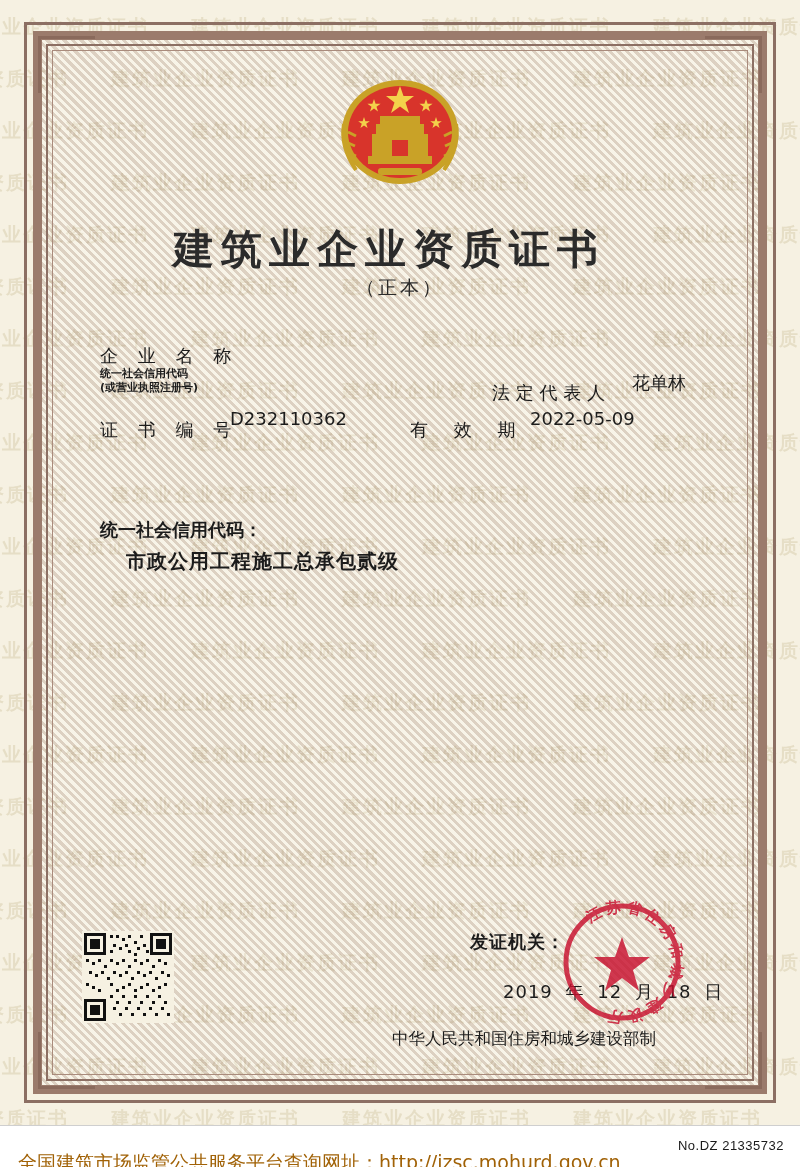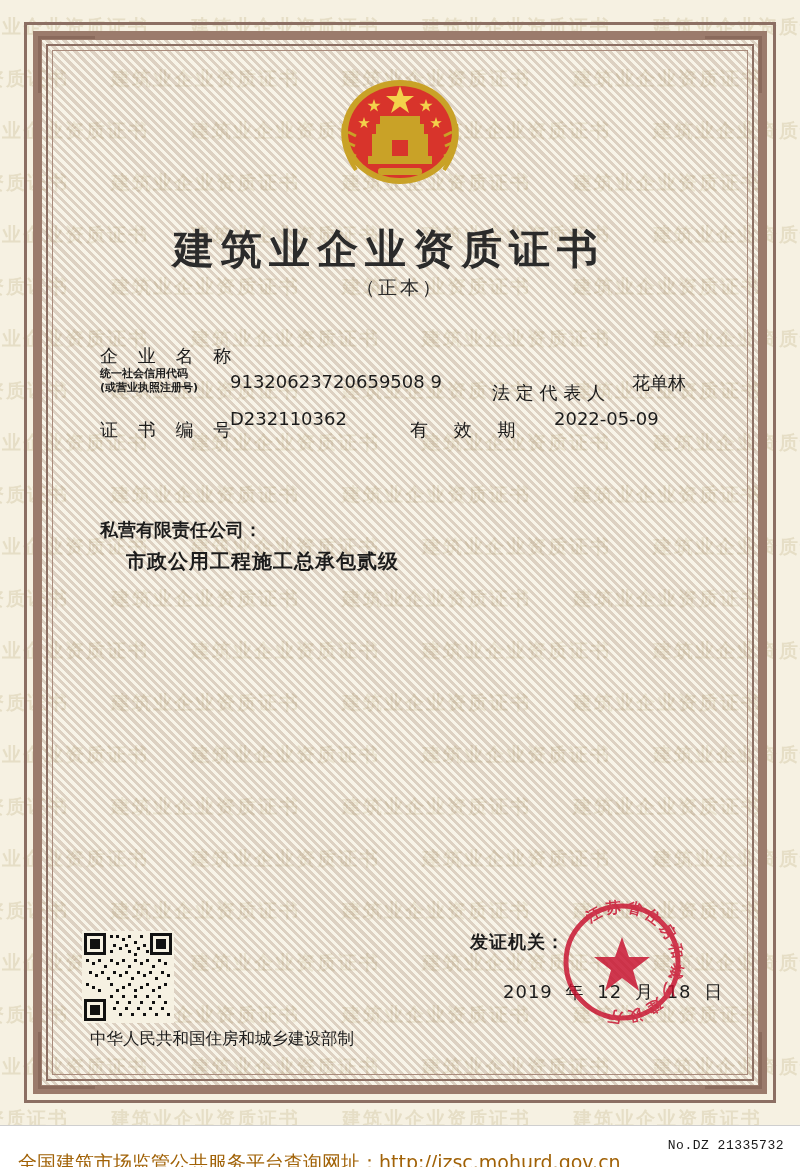--- a/index.html
+++ b/index.html
@@ -222,21 +222,21 @@
     font-size: 18px;
     letter-spacing: 1px;
     color: #1c1c1c;
   }
   .issue-date span { margin: 12px 3px; }
   .ministry {
     position: absolute;
     left: 0;
     top: 1028px;
     width: 656px;
-    text-align: left;
+    text-align: right;
     padding-left: 90px;
     box-sizing: border-box;
     font-size: 16.5px;
     color: #1c1c1c;
   }
 
   
   .seal {
     position: absolute;
     left: 553px;
@@ -263,21 +263,21 @@
     font-size: 19px;
     color: #a16207;
   }
   .footer-right {
     position: absolute;
     right: 16px;
     top: 12px;
     font-size: 13px;
     color: #1a1a1a;
     letter-spacing: 0.5px;
-    font-family: Liberation Mono, monospace;
+    font-family: Liberation Sans, sans-serif;
   }
 </style>
 </head>
 <body>
 
 <div class="certificate">
 
   <div class="watermark" id="wm">
       <div class="wm-row" style="margin-left: -40px;">建筑业企业资质证书　　建筑业企业资质证书　　建筑业企业资质证书　　建筑业企业资质证书　　建筑业企业资质证书　　建筑业企业资质证书　　</div>
       <div class="wm-row" style="margin-left: -120px;">建筑业企业资质证书　　建筑业企业资质证书　　建筑业企业资质证书　　建筑业企业资质证书　　建筑业企业资质证书　　建筑业企业资质证书　　</div>
@@ -345,34 +345,33 @@
     <div class="row">
       <div class="lbl col-left-lbl spaced">企 业 名 称</div>
     </div>
 
 
     <div class="row">
       <div class="lbl small col-left-lbl">
         <span>统一社会信用代码</span>
         <span class="l2">(或营业执照注册号)</span>
       </div>
-      <div class="val col-left-val">91320623720659508 9</div>
       <div class="lbl" style="left:392px">法 定 代 表 人</div>
       <div class="val" style="left:532px">花单林</div>
     </div>
 
 
     <div class="row">
       <div class="lbl col-left-lbl spaced">证 书 编 号</div>
       <div class="val col-left-val">D232110362</div>
       <div class="lbl" style="left:310px;letter-spacing:10px">有 效 期</div>
-      <div class="val" style="left:454px">2022-05-09</div>
+      <div class="val" style="left:430px">2022-05-09</div>
     </div>
 
-    <div class="qual-head">私营有限责任公司：</div>
+    <div class="qual-head">统一社会信用代码：</div>
     <div class="qual-item">市政公用工程施工总承包贰级</div>
   </div>
 
   <div class="qr">
     <svg width="92" height="92" viewBox="0 0 92 92">
       <rect x="0" y="0" width="92" height="92" fill="#f6f1e2"></rect>
       <g fill="#111">
 
         <rect x="2" y="2" width="22" height="22"></rect>
           <rect x="5" y="5" width="16" height="16" fill="#f6f1e2"></rect>

